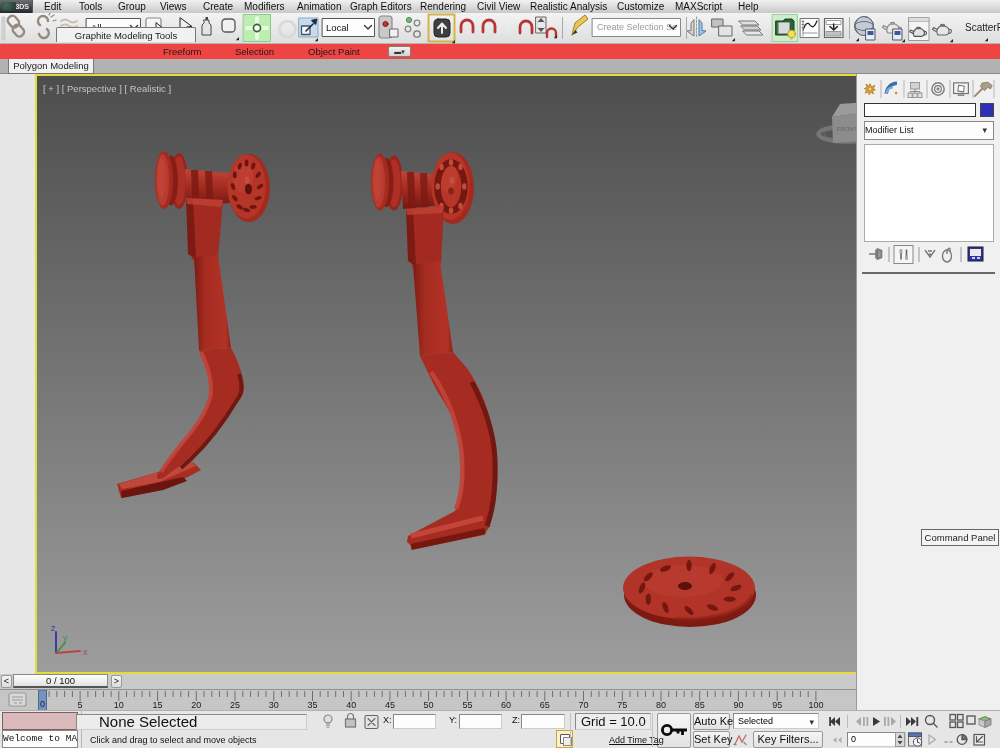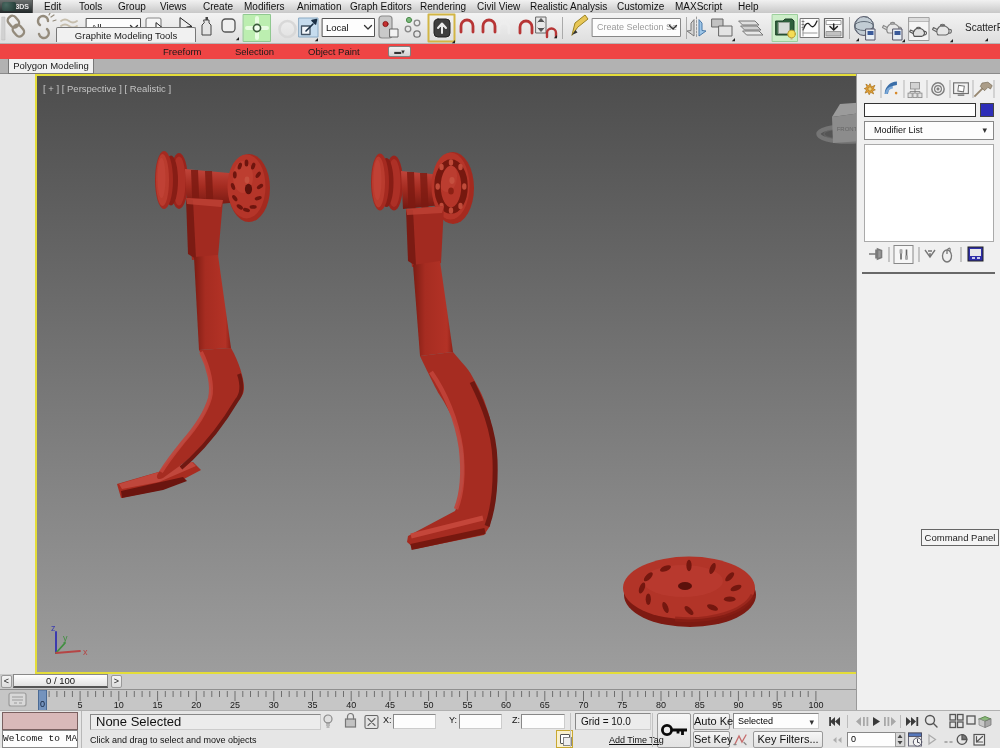--- a/index.html
+++ b/index.html
@@ -373,21 +373,21 @@
 </g>
 <path d="M104,2 l0,15" stroke="#999" stroke-width="1"></path>
 <rect x="111" y="2" width="15" height="14" fill="#2e2ea8" stroke="#222"></rect>
 <rect x="113" y="4" width="11" height="7" fill="#e8e8e8"></rect>
 <path d="M115,13 l3,0 m2,0 l3,0" stroke="#fff" stroke-width="1.5"></path>
 </g>
 </g>
 </svg>
  <div class="ab" style="left:7px;top:29px;width:112px;height:14px;background:#fff;border:1px solid #333;box-sizing:border-box;"></div>
  <div class="ab" style="left:123px;top:29px;width:14px;height:14px;background:#2e2eb8;border:1px solid #444;box-sizing:border-box;"></div>
- <div class="ab" style="left:7px;top:47px;width:130px;height:19px;background:#fdfdfd;border:1px solid #888;box-sizing:border-box;font-size:9px;line-height:17px;color:#111;padding-left:9px;">Modifier List<span style="position:absolute;right:6px;top:0;font-size:9px;color:#333;">▾</span></div>
+ <div class="ab" style="left:7px;top:47px;width:130px;height:19px;background:#fdfdfd;border:1px solid #888;box-sizing:border-box;font-size:9px;line-height:17px;color:#111;padding-left:0;">Modifier List<span style="position:absolute;right:6px;top:0;font-size:9px;color:#333;">▾</span></div>
  <div class="ab" style="left:7px;top:70px;width:130px;height:98px;background:#fff;border:1px solid #aaa;box-sizing:border-box;"></div>
  <div class="ab" style="left:5px;top:198px;width:133px;height:2px;background:#686868;"></div>
  <div id="tooltip" class="ab">Command Panel</div>
 </div>
 <div id="trackrow" class="ab"></div>
 <div id="tbtn1" class="ab">&lt;</div>
 <div id="tbox" class="ab">0 / 100</div>
 <div id="tbtn2" class="ab">&gt;</div>
 <div id="ruler" class="ab">
 <svg class="ab" style="left:0;top:0" width="856" height="21" viewBox="0 0 856 21">
@@ -421,29 +421,29 @@
 <path d="M12,7 l11,0 m-11,3 l11,0 m-9,3 l3,0 m2,0 l3,0"></path>
 </g>
 <rect x="38.5" y="0" width="8" height="21" fill="#7493bd" stroke="#4a6a94" stroke-width="1"></rect>
 <text x="42.5" y="17" font-size="9" fill="#10203a" text-anchor="middle" font-family="Liberation Sans">0</text>
 </svg>
 </div>
 <div id="statusbar" class="ab">
  <div class="ab" style="left:2px;top:1px;width:76px;height:18px;background:#d9b9b9;border:1px solid #7a6060;box-sizing:border-box;"></div>
  <div class="ab" style="left:2px;top:19px;width:76px;height:18px;background:#fdfdfd;border:1px solid #888;box-sizing:border-box;overflow:hidden;font-family:'Liberation Mono',monospace;font-size:9.5px;line-height:16px;color:#111;white-space:nowrap;">Welcome to MA</div>
  <div class="ab" style="left:81px;top:0;width:1px;height:38px;background:#b8b8b8;"></div>
- <div class="fld" style="left:90px;top:3px;width:231px;height:16px;background:#ececec;font-size:13px;line-height:14px;color:#111;padding-left:5px;">None Selected</div>
+ <div class="fld" style="left:76px;top:3px;width:231px;height:16px;background:#ececec;font-size:15px;line-height:14px;color:#111;padding-left:22px;">None Selected</div>
  <div class="lbl" style="left:90px;top:24px;">Click and drag to select and move objects</div>
  <div class="lbl" style="left:383px;top:4px;">X:</div>
  <div class="fld" style="left:393px;top:3px;width:43px;height:15px;"></div>
  <div class="lbl" style="left:449px;top:4px;">Y:</div>
  <div class="fld" style="left:459px;top:3px;width:43px;height:15px;"></div>
  <div class="lbl" style="left:512px;top:4px;">Z:</div>
  <div class="fld" style="left:521px;top:3px;width:44px;height:15px;"></div>
- <div class="fld" style="left:575px;top:2px;width:76px;height:17px;background:#ececec;font-size:10px;line-height:15px;color:#111;padding-left:5px;">Grid = 10.0</div>
+ <div class="fld" style="left:575px;top:2px;width:76px;height:17px;background:#ececec;font-size:13px;line-height:15px;color:#111;padding-left:5px;">Grid = 10.0</div>
  <div class="btn" style="left:657px;top:2px;width:34px;height:35px;">
   <svg width="32" height="33" viewBox="0 0 32 33">
         <g fill="none" stroke="#0a0a0a" stroke-width="2.8">
           <circle cx="9" cy="16" r="4.6"></circle>
           <path d="M13.5 16 L29 16 M24.5 16 L24.5 21 M20 16 L20 19.5"></path>
         </g>
       </svg>
  </div>
  <div class="btn" style="left:693px;top:2px;width:37px;height:17px;line-height:15px;">Auto Key</div>
  <div class="btn" style="left:693px;top:20px;width:37px;height:17px;line-height:15px;">Set Key</div>

